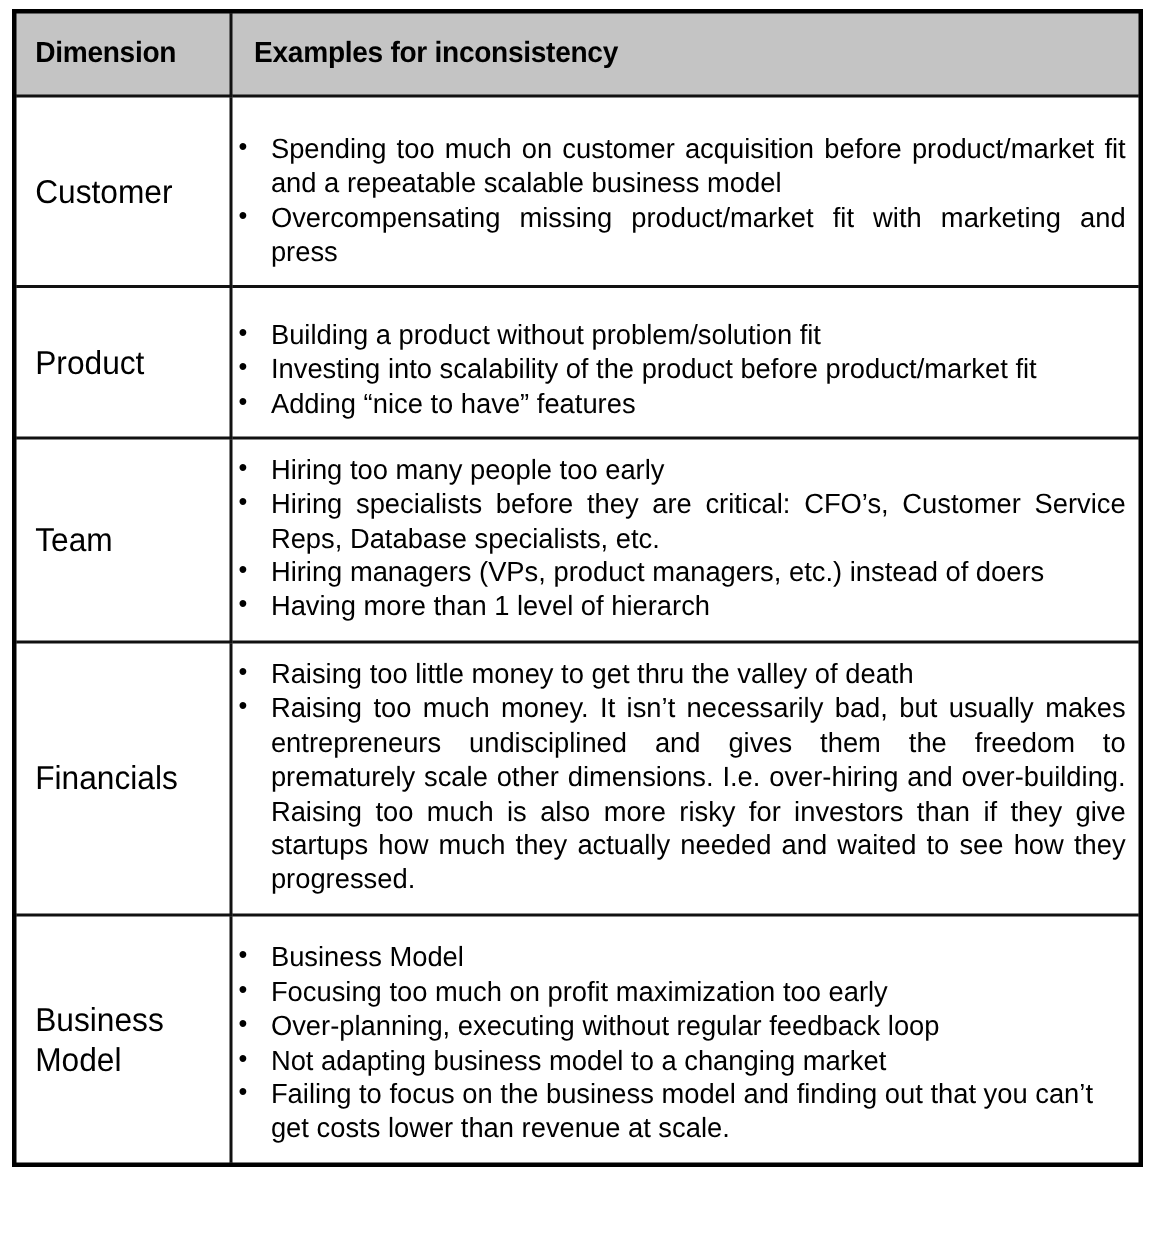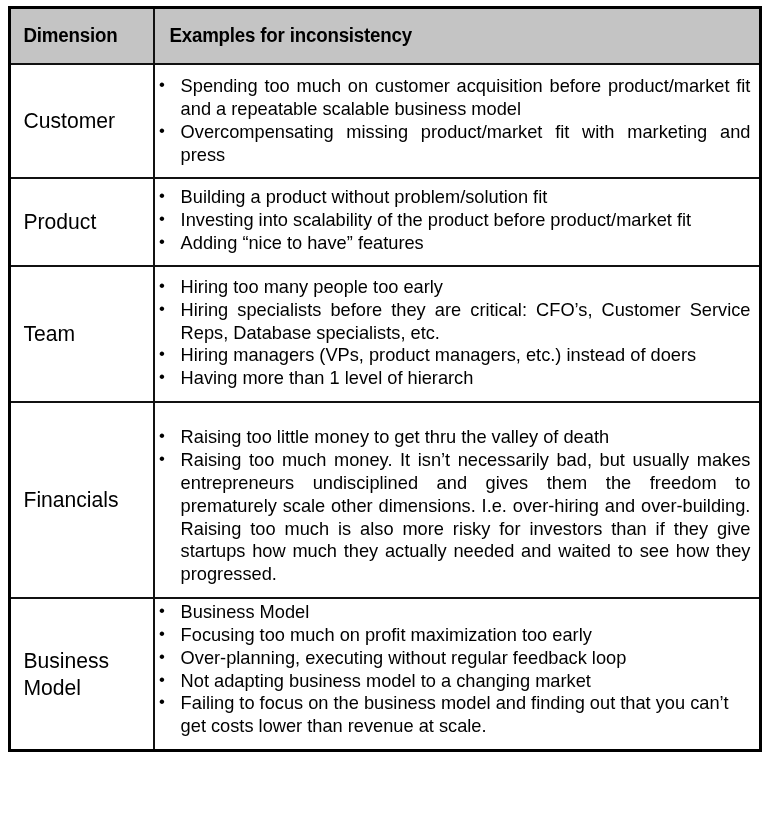--- a/index.html
+++ b/index.html
@@ -104,25 +104,25 @@
     position: absolute;
     left: 4px;
     top: -0.06em;
     font-size: 17px;
     line-height: 1.3;
     color: #000000;
   }
   ul.bullets > li.nojust { text-align: left; }
 
   
-  tr.r-customer td.ex { padding-top: 10px; padding-bottom: 11px; }
-  tr.r-product  td.ex { padding-top: 7px;  padding-bottom: 10px; }
+  tr.r-customer td.ex { padding-top: 23px; padding-bottom: 11px; }
+  tr.r-product  td.ex { padding-top: 20px;  padding-bottom: 10px; }
   tr.r-team     td.ex { padding-top: 9px;  padding-bottom: 11px; margin-top: 24px; }
-  tr.r-fin      td.ex { padding-top: 23px;  padding-bottom: 11px; }
-  tr.r-bm       td.ex { padding-top: 2px;  padding-bottom: 11px; }
+  tr.r-fin      td.ex { padding-top: 9px;  padding-bottom: 11px; }
+  tr.r-bm       td.ex { padding-top: 16px;  padding-bottom: 11px; }
 </style>
 </head>
 <body>
 
 <div class="page">
 
   <table class="matrix">
     <colgroup>
       <col class="col-dim">
       <col class="col-ex">

